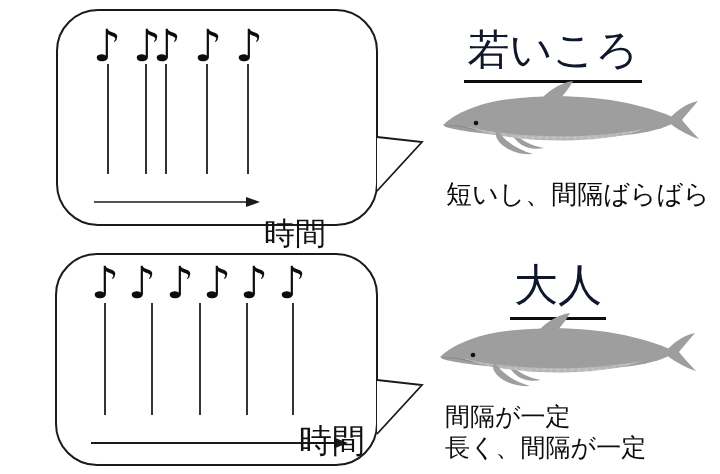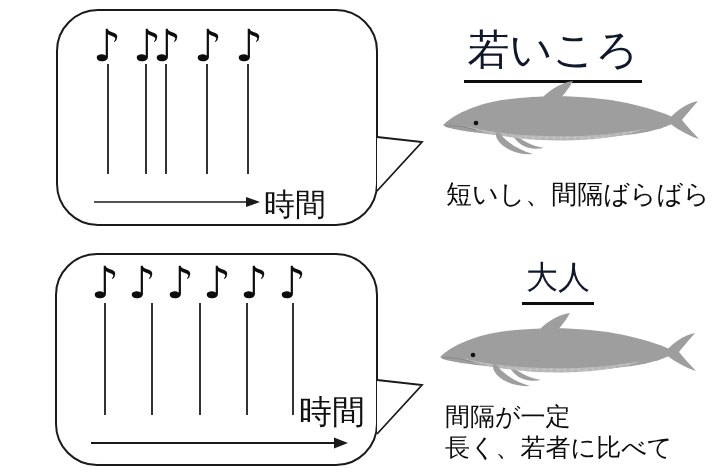--- a/index.html
+++ b/index.html
@@ -19,30 +19,30 @@
   .layer{position:absolute;left:0;top:0;width:720px;height:474px;pointer-events:none;}
   .note{
     position:absolute;font-family:"DejaVu Sans",sans-serif;font-size:44px;line-height:1;
     color:#0d0d0d;width:28px;text-align:center;
   }
   .notes-young .note{top:24px;}
   .notes-adult .note{top:261px;}
   .vline{position:absolute;width:2px;background:#333;}
   .lines-young .vline{top:64px;height:110px;}
   .lines-adult .vline{top:303px;height:112px;}
-  .time-label{position:absolute;color:#111;white-space:nowrap;}
+  .time-label{position:absolute;color:#111;white-space:nowrap;margin-top:29px;}
   #time-young{left:264px;top:184px;font-size:31px;}
   #time-adult{left:299px;top:390px;font-size:33px;}
   .arrow-svg{position:absolute;overflow:visible;}
   #arrow-young{left:92px;top:195px;}
   #arrow-adult{left:89px;top:436px;}
   .title{position:absolute;text-align:center;font-size:42px;color:#0f172a;white-space:nowrap;}
   .title .ul{display:inline-block;border-bottom:3px solid #0d0d0d;padding:0 4px 2px 4px;}
   #title-young{left:446px;top:22px;width:214px;}
-  #title-adult{left:490px;top:256px;width:136px;font-size:32px;}
+  #title-adult{left:490px;top:256px;width:136px;font-size:44px;}
   .caption{position:absolute;font-size:26px;color:#0d0d0d;white-space:nowrap;}
   #caption-young{left:446px;top:177px;}
   #caption-adult{left:445px;top:401px;line-height:31px;font-size:25px;}
   .dolphin{position:absolute;}
   #dolphin-young{left:440px;top:81px;}
   #dolphin-adult{left:437px;top:313px;}
   .d-body,.d-dorsal,.d-fluke,.d-pect{fill:var(--dolphin-body,#9e9e9e);}
   .d-eye{fill:#111;}
 </style>
 </head>
@@ -144,16 +144,16 @@
     <path class="d-pect" d="M74,52 C82,60 92,65 104,67 C94,69 84,67 78,61 C73,56 72,54 74,52 Z"></path>
     <path class="d-body" d="M3,44 C13,34 33,24 62,19 C102,13 150,14 187,22 C210,27 228,33 238,39 C231,45 215,50 195,53 C158,58 112,59 78,56 C46,53 18,50 6,46 Z"></path>
     <path d="M26,45 C66,56 140,60 204,48 C186,56 146,61 100,59 C64,57 38,51 26,45 Z" fill="url(#speck2)"></path>
     <path class="d-pect" d="M58,50 C66,61 78,69 93,73 C81,74 68,70 60,62 C55,56 55,52 58,50 Z"></path>
     <path d="M5,45 C15,44 26,46 36,49" stroke="#8a8a8a" fill="none" stroke-width="1.2"></path>
     <circle class="d-eye" cx="36" cy="42" r="2.3"></circle>
   </svg>
 
   <div class="caption" id="caption-adult">
     <div>間隔が一定</div>
-    <div>長く、若者に比べて</div>
+    <div>長く、間隔が一定</div>
   </div>
 
 </div>
 
 </body></html>

